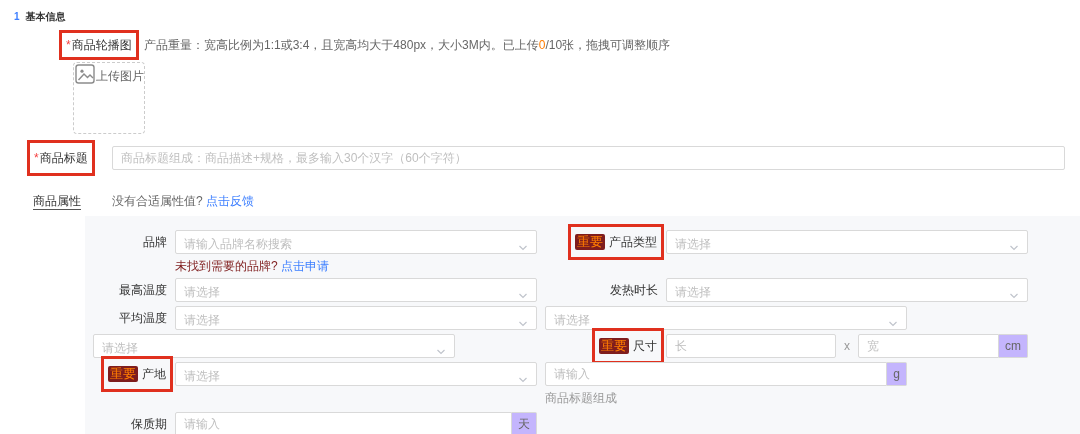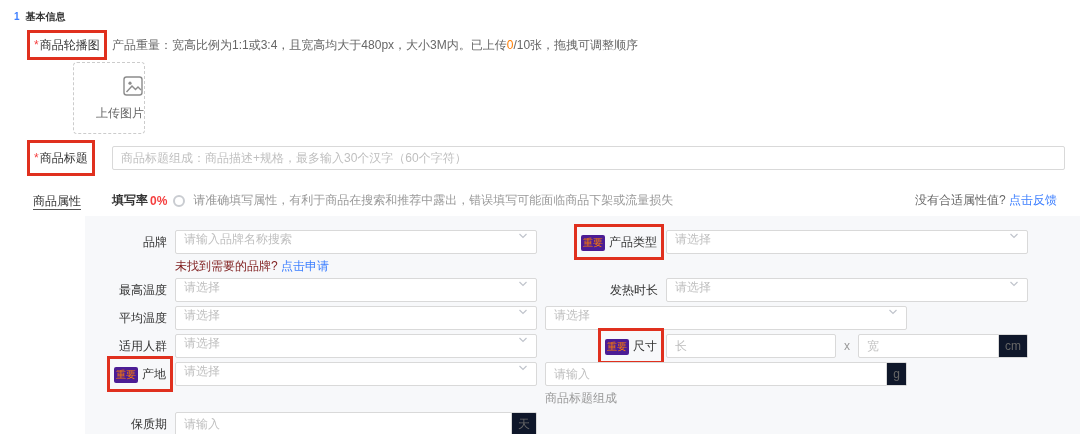--- a/index.html
+++ b/index.html
@@ -12,42 +12,42 @@
   .section-header { margin:10px 0 0 14px; font-size:10px; font-weight:bold; color:#333; }
   .section-header .num { color:var(--blue); margin-right:6px; }
 
   .outer-row { display:flex; align-items:flex-start; }
   .outer-label { margin-left:33px; width:79px; flex-shrink:0; line-height:18px; color:#333; }
   .req-star { color:var(--red); margin-right:1px; }
 
   .annot { outline:3px solid var(--annot); outline-offset:3px; }
   .lbl-box { display:inline-block; padding:0 1px; }
 
-  .carousel-row { margin-top:12px; }
+  .carousel-row { margin-top:12px;padding-left:32px; }
   .img-req { line-height:18px; color:#666; }
   .img-req .count { color:var(--orange); }
 
   .upload-row { margin:8px 0 0 73px; }
   .upload-box {
     width:72px; height:72px; border:1px dashed #ccc; border-radius:4px; background:#fff;
-    display:flex; flex-direction:column; align-items:flex-end; justify-content:center; cursor:pointer;
+    display:flex; flex-direction:row; align-items:flex-start; justify-content:center; cursor:pointer;
   }
   .upload-box .up-txt { color:#666; margin-top:5px; }
 
   .title-row { margin-top:12px; display:flex; align-items:center; }
   .title-row .outer-label { line-height:24px; }
   .text-input {
     height:24px; border:1px solid #d9d9d9; border-radius:2px; background:#fff;
     padding:0 8px; font-size:12px; color:#333; outline:none; width:100%;
     font-family:"Liberation Sans","DejaVu Sans",sans-serif;
   }
   .text-input::placeholder { color:#bfbfbf; }
   .title-input-wrap { flex:1; margin-right:15px; }
 
-  .attrs-head { margin-top:22px; display:flex; }
+  .attrs-head { margin-top:22px; display:flex; align-items:center; }
   .attrs-head .outer-label span { border-bottom:1px solid #555; padding-bottom:1px; }
   .fill-line { display:flex; align-items:center; flex:1; }
   .fill-label { font-weight:bold; color:#333; }
   .fill-value { color:var(--red); font-weight:bold; margin-left:2px; }
   .progress-ring { width:12px; height:12px; border:2px solid #c9ccd1; border-radius:50%; margin:0 8px 0 6px; }
   .fill-tip { color:#999; }
   .feedback { margin-right:23px; white-space:nowrap; }
   .feedback .fb-text { color:#666; }
   .link { color:var(--blue); cursor:pointer; text-decoration:none; }
 
@@ -57,35 +57,35 @@
   .cell-left { width:452px; }
   .cell-right { width:491px; }
   .attr-label { text-align:right; line-height:24px; color:#333; flex-shrink:0; }
   .cell-left  .attr-label { width:82px; }
   .cell-right .attr-label { width:121px; }
   .attr-control { flex:1; margin-left:8px; margin-right:0; min-width:0; }
   .cell-left .attr-control { max-width:362px; }
   .cell-right .attr-control { max-width:362px; }
 
   .badge {
-    display:inline-block; color:var(--orange); background:#4c1d95;
-    border-radius:2px; padding:0 2px; margin-right:4px; line-height:16px; font-size:10px;
+    display:inline-block; color:var(--orange); background:#7f1d1d;
+    border-radius:2px; padding:0 2px; margin-right:4px; line-height:16px; font-size:13px;
   }
 
   .select {
     height:24px; border:1px solid #d9d9d9; border-radius:2px; background:#fff;
-    display:flex; align-items:flex-start; justify-content:space-between; padding:0 8px; cursor:pointer;
+    display:flex; align-items:flex-end; justify-content:space-between; padding:0 8px; cursor:pointer;
   }
   .select .ph { color:#bfbfbf; overflow:hidden; white-space:nowrap; }
   .chevron { flex-shrink:0; margin-left:6px; display:flex; }
 
   .with-addon { display:flex; }
   .with-addon .text-input { border-radius:2px 0 0 2px; flex:1; min-width:0; }
   .addon {
-    height:24px; line-height:22px; padding:0 6px; background:#0f172a;
+    height:24px; line-height:22px; padding:0 6px; background:#c4b5fd;
     border:1px solid #d9d9d9; border-left:none; border-radius:0 2px 2px 0; color:#666; flex-shrink:0;
   }
   .size-group { display:flex; align-items:center; }
   .size-group .seg { flex:1; min-width:0; display:flex; }
   .size-sep { color:#999; margin:0 8px; line-height:24px; }
 
   .field-hint { margin:4px 0 0 0; line-height:16px; color:#999; }
   .hint-text { color:#7f1d1d; }
 </style>
 </head>
@@ -120,26 +120,20 @@
   <div class="outer-label">
     <span class="lbl-box annot"><span class="req-star">*</span><span>商品标题</span></span>
   </div>
   <div class="title-input-wrap">
     <input class="text-input" placeholder="商品标题组成：商品描述+规格，最多输入30个汉字（60个字符）" style="">
   </div>
 </div>
 
 <div class="outer-row attrs-head">
   <div class="outer-label"><span>商品属性</span></div>
-  <div class="fill-line">
-    <span class="fill-label">填写率</span>
-    <span class="fill-value">0%</span>
-    <span class="progress-ring"></span>
-    <span class="fill-tip">请准确填写属性，有利于商品在搜索和推荐中露出，错误填写可能面临商品下架或流量损失</span>
-  </div>
   <div class="feedback">
     <span class="fb-text">没有合适属性值?</span>
     <a class="link">点击反馈</a>
   </div>
 </div>
 
 <div class="attr-panel">
 
   <div class="attr-row">
     <div class="cell cell-left">
@@ -228,21 +222,20 @@
                 <path d="M1.5 3 L5 6.5 L8.5 3" fill="none" stroke="#c0c4cc" stroke-width="1.2"></path>
               </svg>
             </span>
         </div>
       </div>
     </div>
   </div>
 
   <div class="attr-row">
     <div class="cell cell-left">
-      <div class="attr-label"><span>适用人群</span></div>
       <div class="attr-control">
         <div class="select">
           <span class="ph">请选择</span>
           <span class="chevron">
               <svg width="10" height="10" viewBox="0 0 10 10">
                 <path d="M1.5 3 L5 6.5 L8.5 3" fill="none" stroke="#c0c4cc" stroke-width="1.2"></path>
               </svg>
             </span>
         </div>
       </div>

